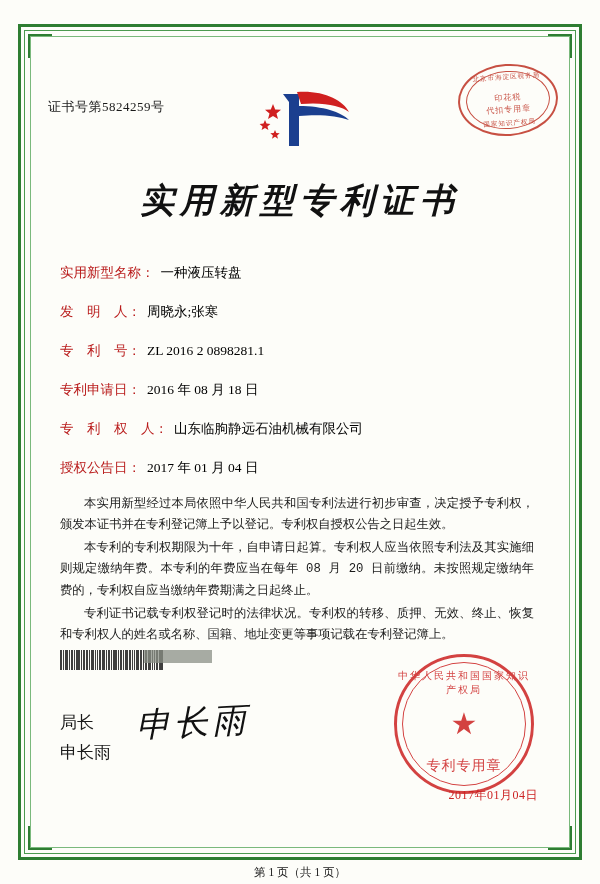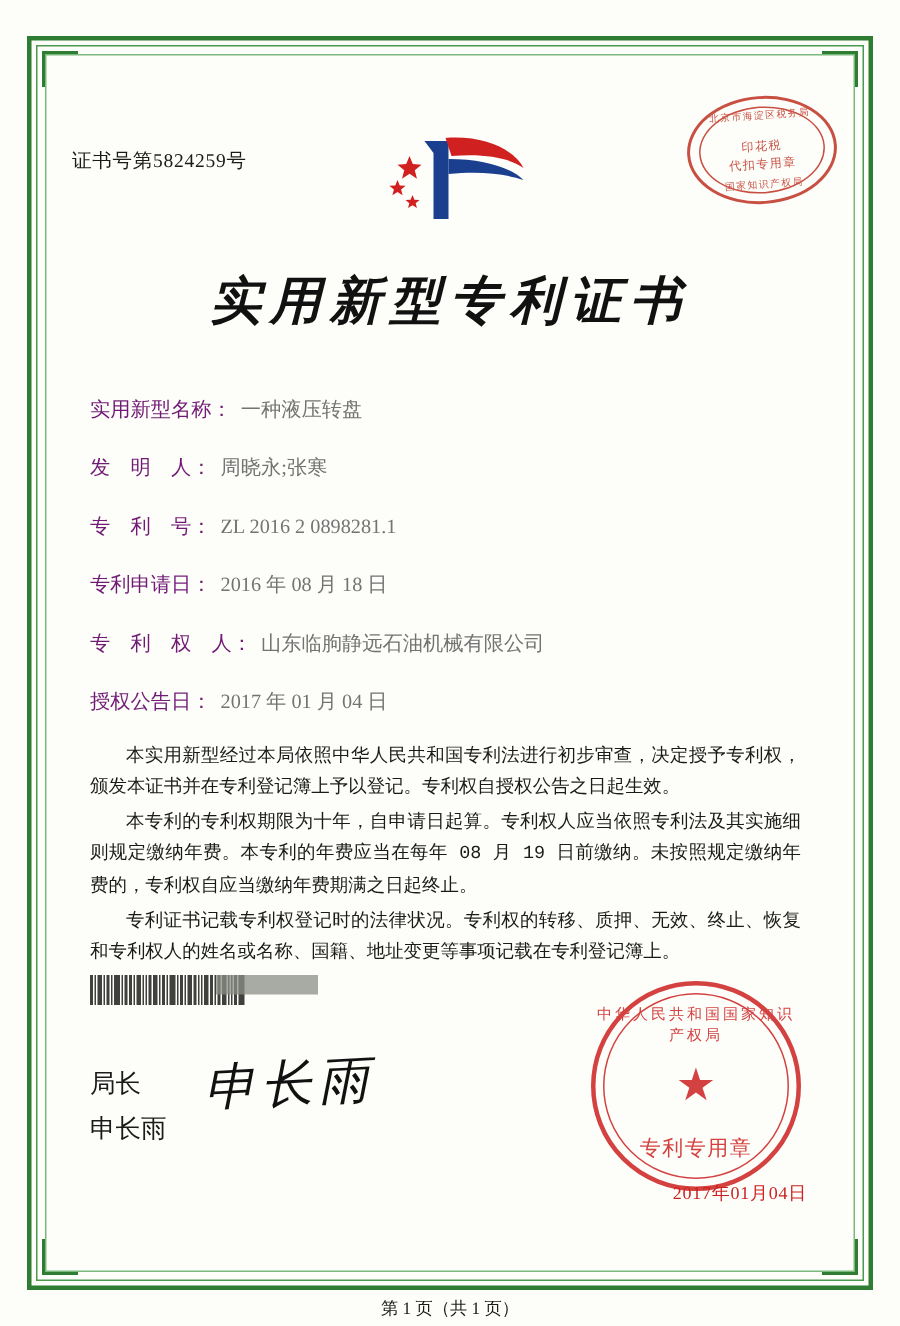--- a/index.html
+++ b/index.html
@@ -171,25 +171,25 @@
     width: 480px;
   }
   .field-row {
     display: flex;
     align-items: baseline;
     margin-bottom: 21px;
     font-size: 13.5px;
   }
   .field-label {
     white-space: pre;
-    color: #701a75;
+    color: #b91c1c;
   }
   .field-value {
     margin-left: 6px;
-    color: #737373;
+    color: #000000;
   }
 
   
   .body-text {
     position: absolute;
     left: 16px;
     top: 444px;
     width: 474px;
     font-size: 12.3px;
     line-height: 1.72;
@@ -374,21 +374,21 @@
         <span class="field-value">山东临朐静远石油机械有限公司</span>
       </div>
       <div class="field-row">
         <span class="field-label">授权公告日：</span>
         <span class="field-value">2017 年 01 月 04 日</span>
       </div>
     </div>
 
     <div class="body-text">
       <p>本实用新型经过本局依照中华人民共和国专利法进行初步审查，决定授予专利权，颁发本证书并在专利登记簿上予以登记。专利权自授权公告之日起生效。</p>
-      <p>本专利的专利权期限为十年，自申请日起算。专利权人应当依照专利法及其实施细则规定缴纳年费。本专利的年费应当在每年 08 月 19 日前缴纳。未按照规定缴纳年费的，专利权自应当缴纳年费期满之日起终止。</p>
+      <p>本专利的专利权期限为十年，自申请日起算。专利权人应当依照专利法及其实施细则规定缴纳年费。本专利的年费应当在每年 08 月 20 日前缴纳。未按照规定缴纳年费的，专利权自应当缴纳年费期满之日起终止。</p>
       <p>专利证书记载专利权登记时的法律状况。专利权的转移、质押、无效、终止、恢复和专利权人的姓名或名称、国籍、地址变更等事项记载在专利登记簿上。</p>
     </div>
 
     <div class="barcode">
       <span style="width:2px"></span>
         <span style="width:1px"></span>
         <span style="width:3px"></span>
       <span style="width:1px"></span>
         <span style="width:2px"></span>
         <span style="width:1px"></span>

